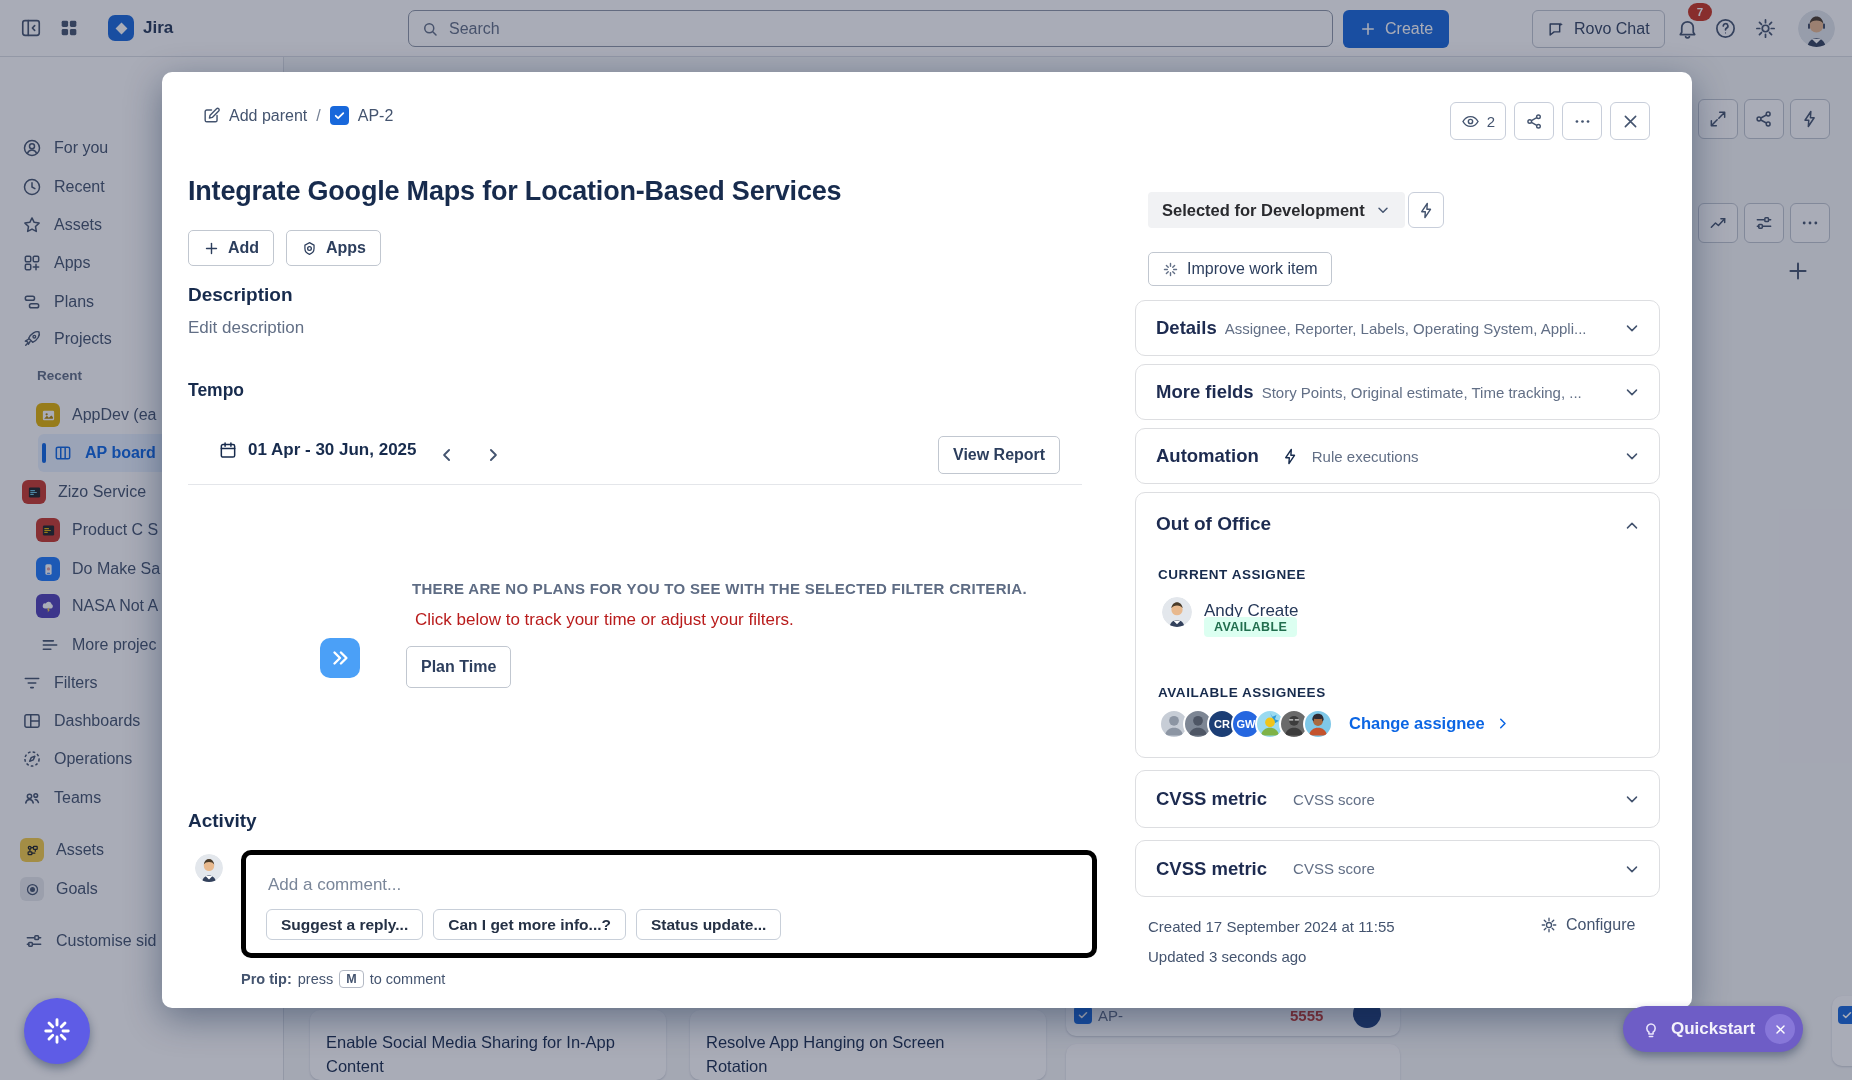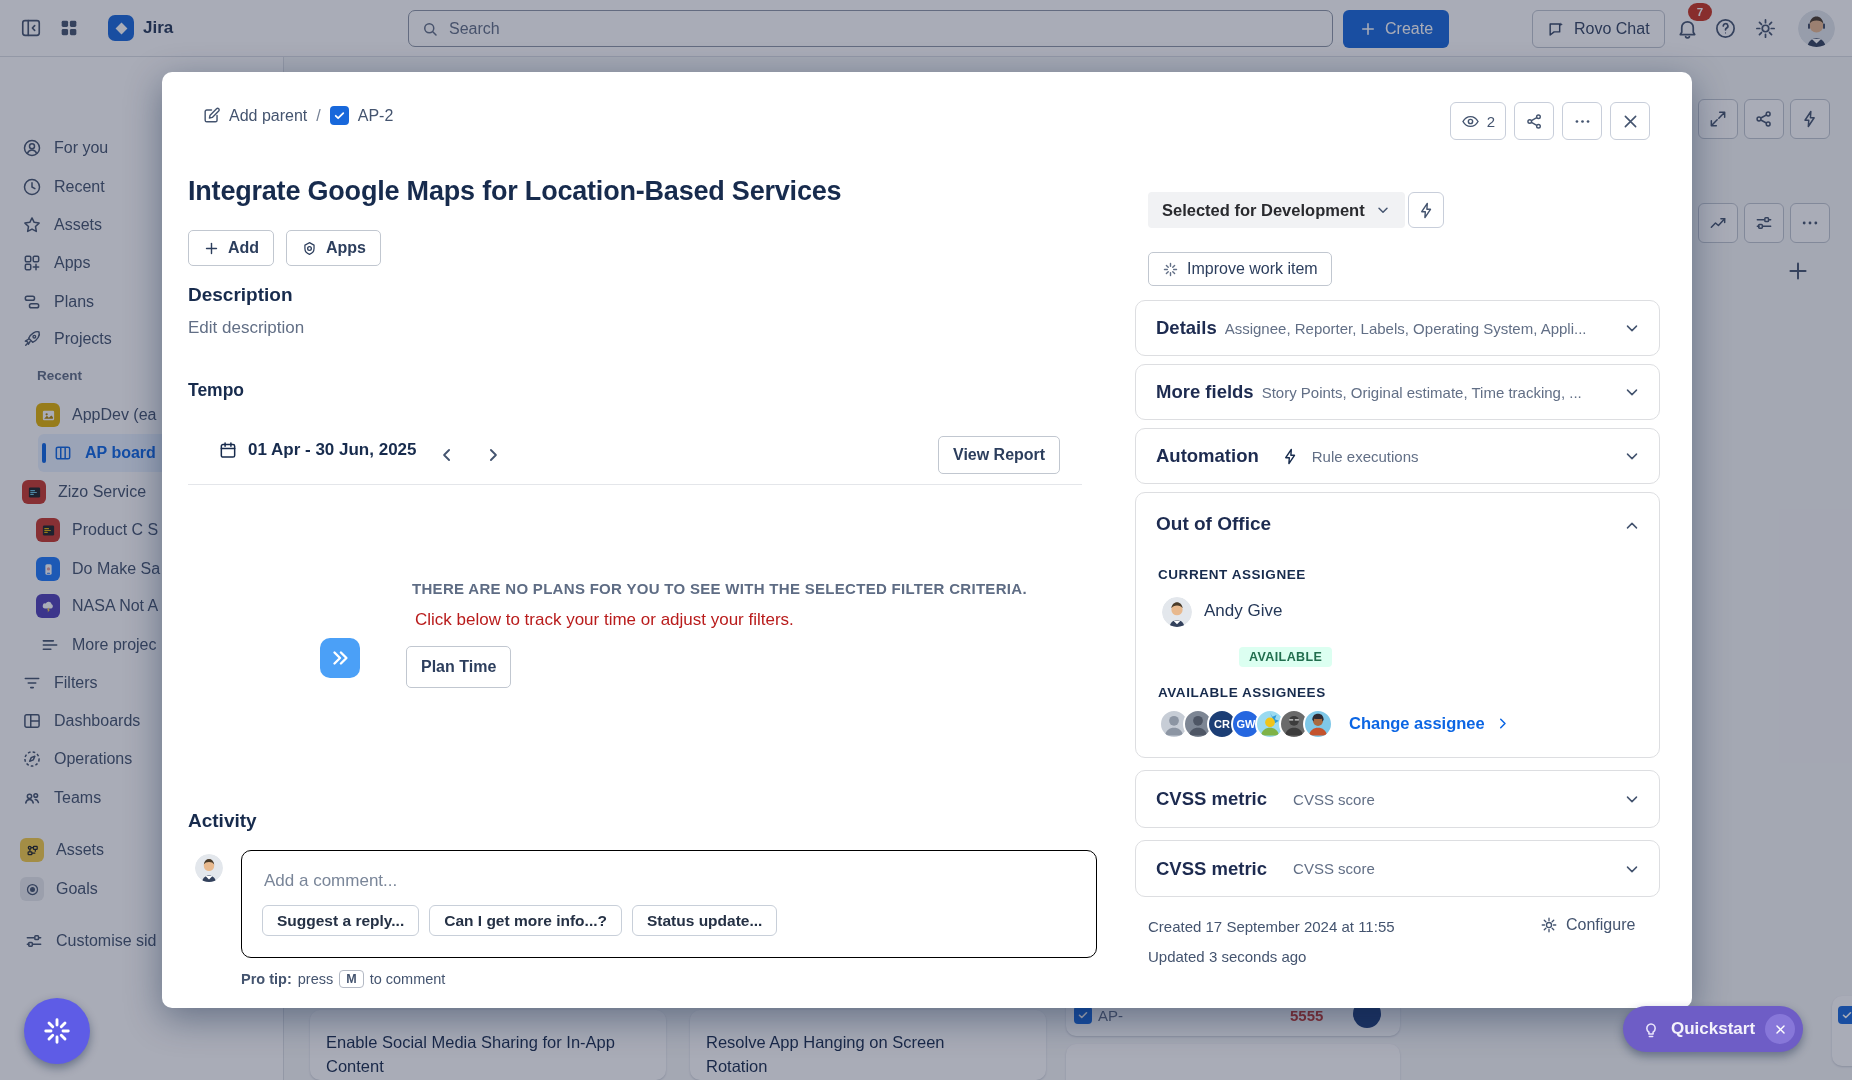--- a/index.html
+++ b/index.html
@@ -63,21 +63,21 @@
   #avail-badge { display:inline-block; padding:3px 10px; background:#DCFFF1; color:#216E4E; border-radius:4px; font-size:12.5px; font-weight:700; letter-spacing:.4px; }
   .mini-av { position:absolute; width:30px; height:30px; border-radius:50%; border:2px solid #FFFFFF; display:flex; align-items:center; justify-content:center; font-size:11px; font-weight:700; color:#FFFFFF; overflow:hidden; }
   #change-link { color:#0C66E4; font-size:16.5px; font-weight:600; cursor:pointer; }
 
   
   #date-pill { display:flex; align-items:center; gap:10px; font-size:17px; font-weight:600; color:#172B4D; }
   .nav-chev { width:34px; height:34px; border-radius:5px; display:flex; align-items:center; justify-content:center; color:#44546F; cursor:pointer; }
   #empty-title { font-size:15px; font-weight:700; color:#5E6C84; letter-spacing:.3px; }
   #empty-hint { font-size:17px; color:#b91c1c; }
   #plan-tile { position:absolute; left:158px; top:566px; width:40px; height:40px; border-radius:10px; background:#4BA0F7; display:flex; align-items:center; justify-content:center; color:#fff; }
-  #comment-box { position:absolute; left:79px; top:778px; width:856px; height:108px; border:1px solid #000000; border-radius:10px; background:#fff; }
+  #comment-box { position:absolute; left:79px; top:778px; width:856px; height:108px; border:5px solid #000000; border-radius:10px; background:#fff; }
   #comment-ph { position:absolute; left:22px; top:20px; font-size:17px; color:#7A8699; }
   .chip { height:31px; padding:0 14px; background:#fff; border:1px solid #C8CFD9; border-radius:6px; font-size:15.5px; font-weight:600; color:#253145; display:flex; align-items:center; cursor:pointer; white-space:nowrap; font-family:inherit; }
   #protip { position:absolute; left:79px; top:898px; font-size:14.5px; color:#44546F; display:flex; align-items:center; gap:6px; }
   .key { border:1px solid #B3B9C4; border-radius:4px; padding:1px 6px; font-size:12.5px; font-weight:700; color:#44546F; background:#fff; }
 
   
   #fab { position:absolute; left:24px; top:998px; width:66px; height:66px; border-radius:50%; background:#5E5CE6; border:none; display:flex; align-items:center; justify-content:center; box-shadow:0 4px 10px rgba(9,30,66,.4); z-index:6; cursor:pointer; }
   #quickstart { position:absolute; left:1623px; top:1006px; height:46px; padding:0 8px 0 18px; border:none; border-radius:24px; background:#6E5DC6; color:#F4F2FB; display:flex; align-items:center; gap:10px; font-size:17px; font-weight:700; z-index:6; cursor:pointer; font-family:inherit; box-shadow:0 4px 10px rgba(9,30,66,.4); }
   #qs-x { width:30px; height:30px; border-radius:50%; background:#8777D9; display:flex; align-items:center; justify-content:center; }
 </style>
@@ -614,22 +614,22 @@
 
       <span class="m-abs avatar-circle" style="left:26px;top:104px;width:30px;height:30px;">
         <svg width="30" height="30" viewBox="0 0 32 32">
             <circle cx="16" cy="16" r="16" fill="#E3E7EC"></circle>
             <path d="M8 32c.8-5 4-7.5 8-7.5s7.2 2.5 8 7.5z" fill="#33415C"></path>
             <path d="M12 25h8l-4 4z" fill="#fff"></path>
             <circle cx="16" cy="13.5" r="6" fill="#E8B98E"></circle>
             <path d="M10 12c.5-4 3-6.3 6-6.3s5.5 2.3 6 6.3c-1.5-2.2-3-3-6-3s-4.5.8-6 3z" fill="#4A3B2A"></path>
           </svg>
       </span>
-      <span class="m-abs" style="left:68px;top:108px;font-size:17px;color:#253858;">Andy Give</span>
-      <span id="avail-badge" class="m-abs" style="left:68px;top:154px;margin-left:35px;">AVAILABLE</span>
+      <span class="m-abs" style="left:68px;top:108px;font-size:17px;color:#253858;">Andy Create</span>
+      <span id="avail-badge" class="m-abs" style="left:68px;top:124px;">AVAILABLE</span>
 
       <span class="m-abs cap-label" style="left:22px;top:192px;">AVAILABLE ASSIGNEES</span>
 
       <div>
         <span class="mini-av" style="left:23px;top:216px;background:#C7CDD6;">
             <svg width="26" height="26" viewBox="0 0 32 32">
               <circle cx="16" cy="12" r="6" fill="#8C95A3"></circle>
               <path d="M5 30c1-6.5 5.5-9.5 11-9.5S26 23.5 27 30z" fill="#8C95A3"></path>
             </svg>
           </span>

